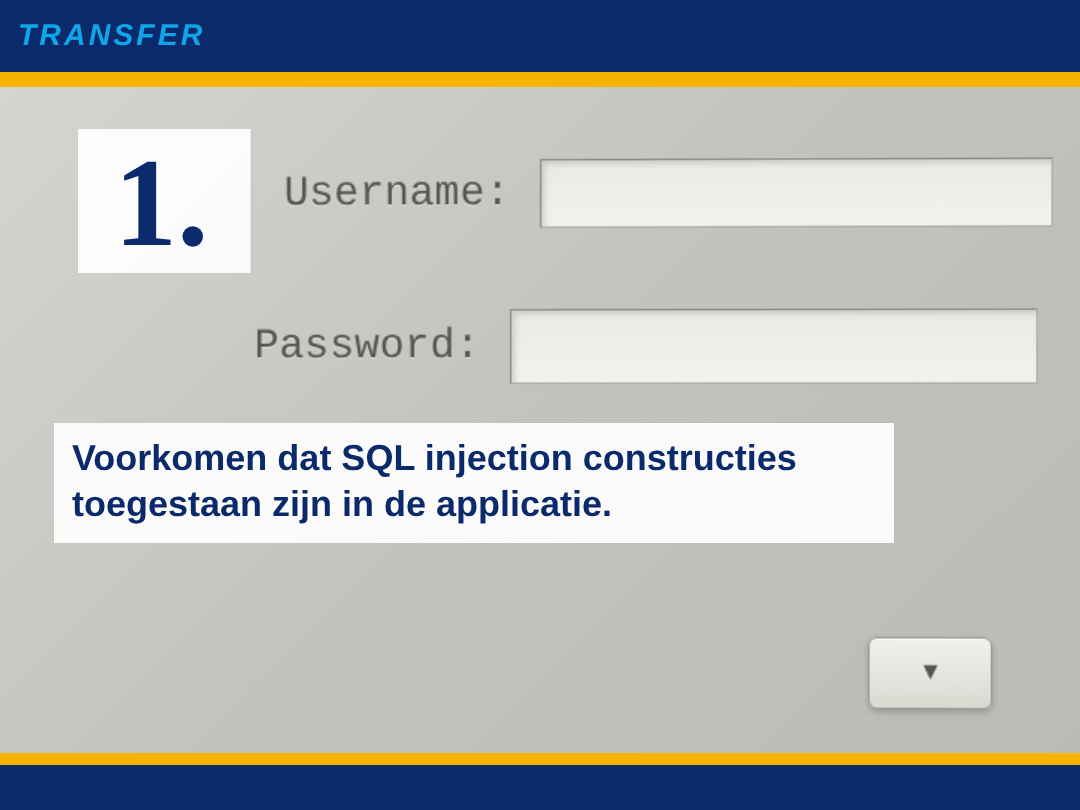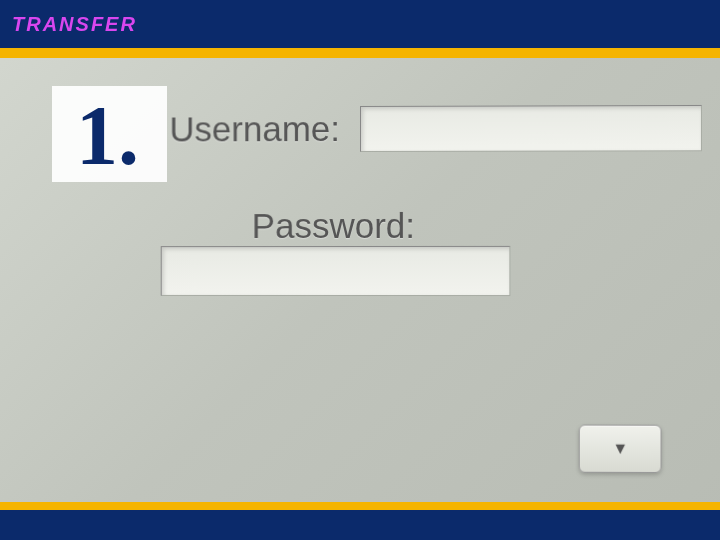--- a/index.html
+++ b/index.html
@@ -21,21 +21,21 @@
     position: absolute;
     top: 0;
     left: 0;
     width: 100%;
     height: 48px;
     background: #0b2a6b;
     display: flex;
     align-items: center;
   }
   .logo {
-    color: #d946ef;
+    color: #0ea5e9;
     font-weight: bold;
     font-size: 20px;
     letter-spacing: 2px;
     margin-left: 12px;
     font-style: italic;
   }
   .yellow-stripe-top {
     position: absolute;
     top: 48px;
     left: 0;
@@ -68,38 +68,38 @@
     overflow: hidden;
     transform: perspective(1000px) rotateY(-1deg);
   }
   .form-row {
     position: absolute;
     display: flex;
     align-items: center;
   }
   .form-label {
     color: #555;
-    font-size: 35px;
-    font-family: Liberation Sans, sans-serif;
+    font-size: 28px;
+    font-family: Liberation Mono, monospace;
     text-align: right;
     width: 180px;
     text-shadow: 0 1px 1px rgba(255,255,255,0.4);
   }
   .form-input {
     margin-left: 20px;
     height: 46px;
     width: 340px;
     background: linear-gradient(180deg, #e8eae4 0%, #f2f3ee 100%);
     border: 1px solid #a8aca4;
     border-top-color: #888;
     border-left-color: #888;
     box-shadow: inset 2px 2px 4px rgba(0,0,0,0.15);
   }
   .row-username { top: 48px; left: 160px; }
-  .row-password { top: 148px; left: 140px; flex-direction: column; }
+  .row-password { top: 148px; left: 140px; }
   .row-password .form-input { height: 50px; width: 350px; }
   .btn-row {
     position: absolute;
     bottom: 30px;
     right: 60px;
     display: flex;
     gap: 40px;
   }
   .btn {
     background: linear-gradient(180deg, #f0f1ec 0%, #d8dad2 100%);
@@ -171,16 +171,19 @@
 
   <div class="header">
     <div class="logo">TRANSFER</div>
   </div>
   <div class="yellow-stripe-top"></div>
 
   <div class="number-box">
     <div class="number-text">1.</div>
   </div>
 
+  <div class="caption-box">
+    <div class="caption-text">Voorkomen dat SQL injection constructies toegestaan zijn in de applicatie.</div>
+  </div>
 
   <div class="yellow-stripe-bottom"></div>
   <div class="footer"></div>
 </div>
 
 </body></html>

